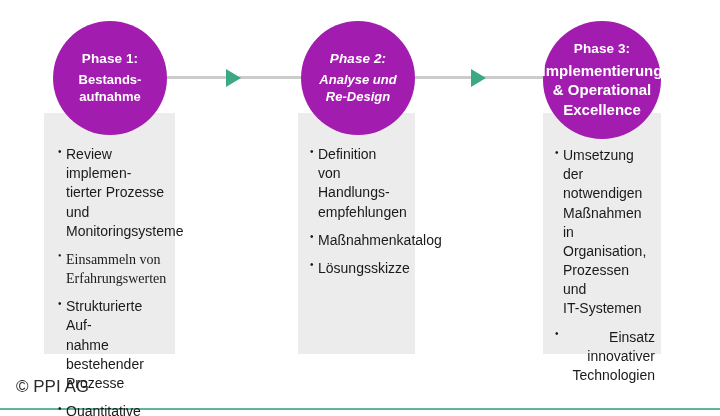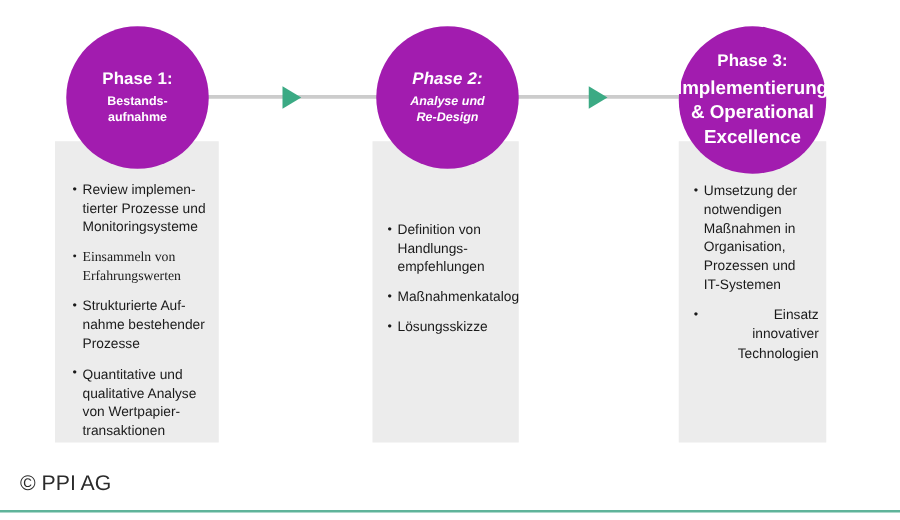--- a/index.html
+++ b/index.html
@@ -83,45 +83,45 @@
   .phase.p3 .circle { left: 0px;  width: 118px; height: 118px; }
 
   .circle .title {
     font-size: 13.5px;
     font-weight: bold;
     line-height: 1.25;
     letter-spacing: 0.1px;
     margin-bottom: 3px;
   }
   .circle .subtitle {
-    font-size: 10px;
+    font-size: 13px;
     font-weight: bold;
     line-height: 1.32;
     padding: 0 6px;
   }
   .phase.p3 .circle .subtitle { font-size: 15px; line-height: 1.3; padding: 0 3px; }
 
   
   ul.bullets {
     list-style: none;
     margin: 0;
     padding: 0;
     position: absolute;
     left: 0;
     width: 100%;
     box-sizing: border-box;
     z-index: 2;
   }
   .phase.p1 ul.bullets { top: 145px; padding: 0 8px 0 14px; }
-  .phase.p2 ul.bullets { top: 145px; padding: 0 16px 0 12px; margin-top: 32px; }
+  .phase.p2 ul.bullets { top: 145px; padding: 0 16px 0 12px; }
   .phase.p3 ul.bullets { top: 146px; padding: 0 6px 0 12px; }
 
   ul.bullets li {
     position: relative;
-    font-size: 11px;
+    font-size: 14px;
     line-height: 1.37;
     color: #1a1a1a;
     margin-bottom: 9px;
     padding-left: 8px;
     text-align: left;
   }
   ul.bullets li::before {
     content: "\2022";
     position: absolute;
     left: 0;

